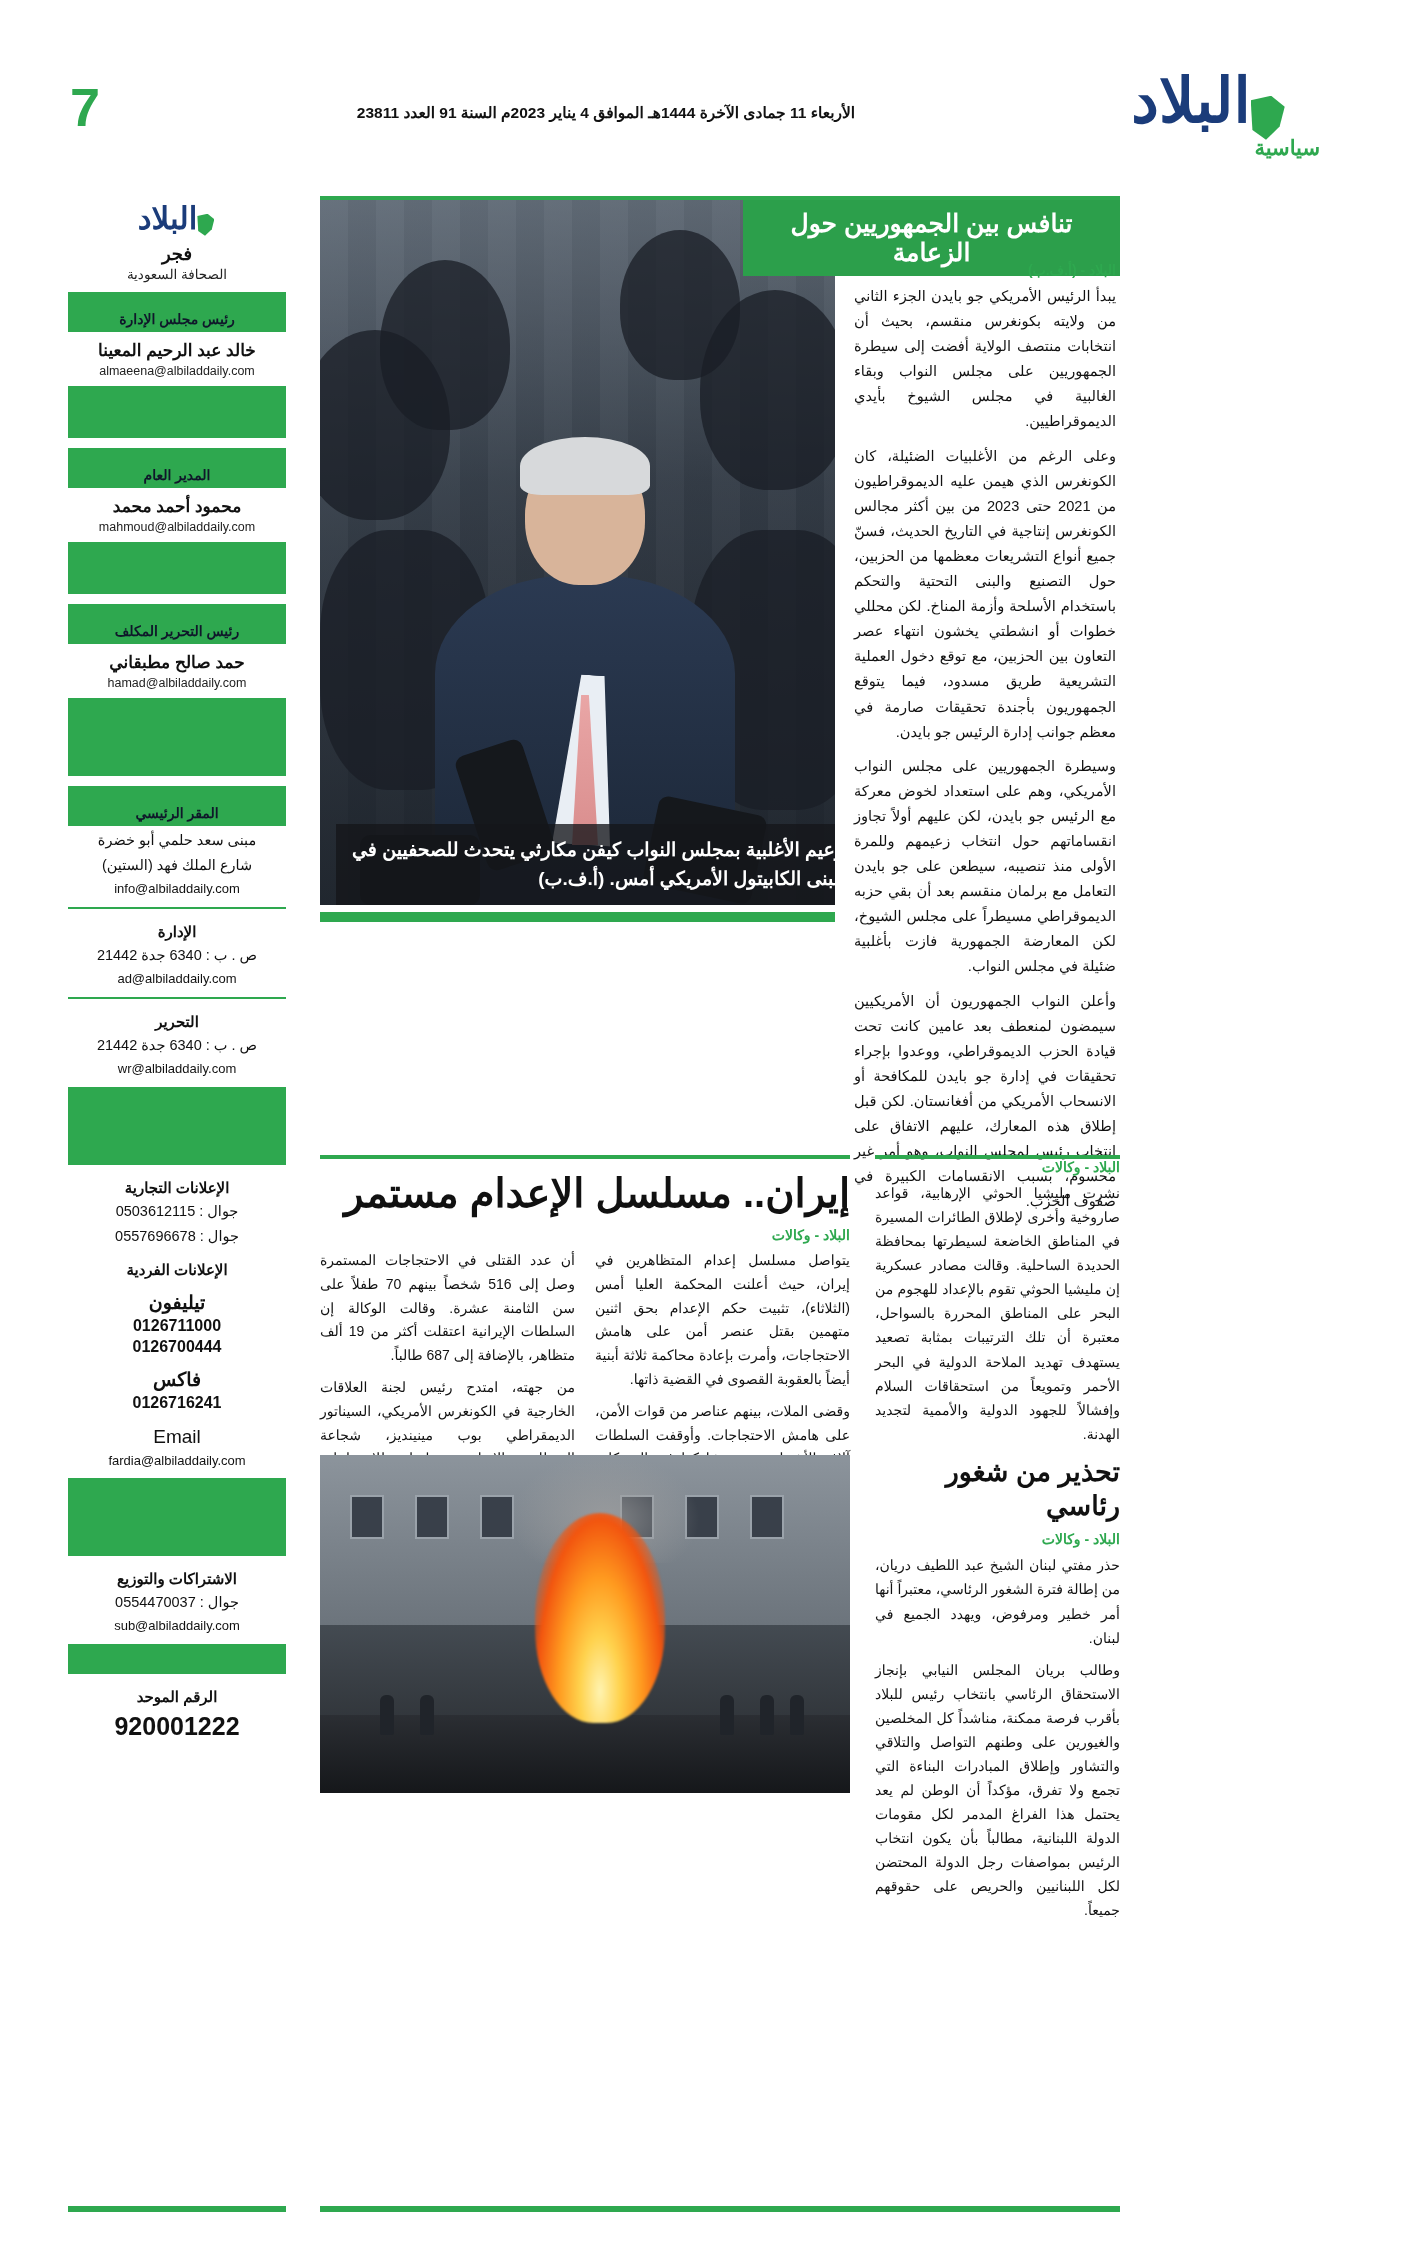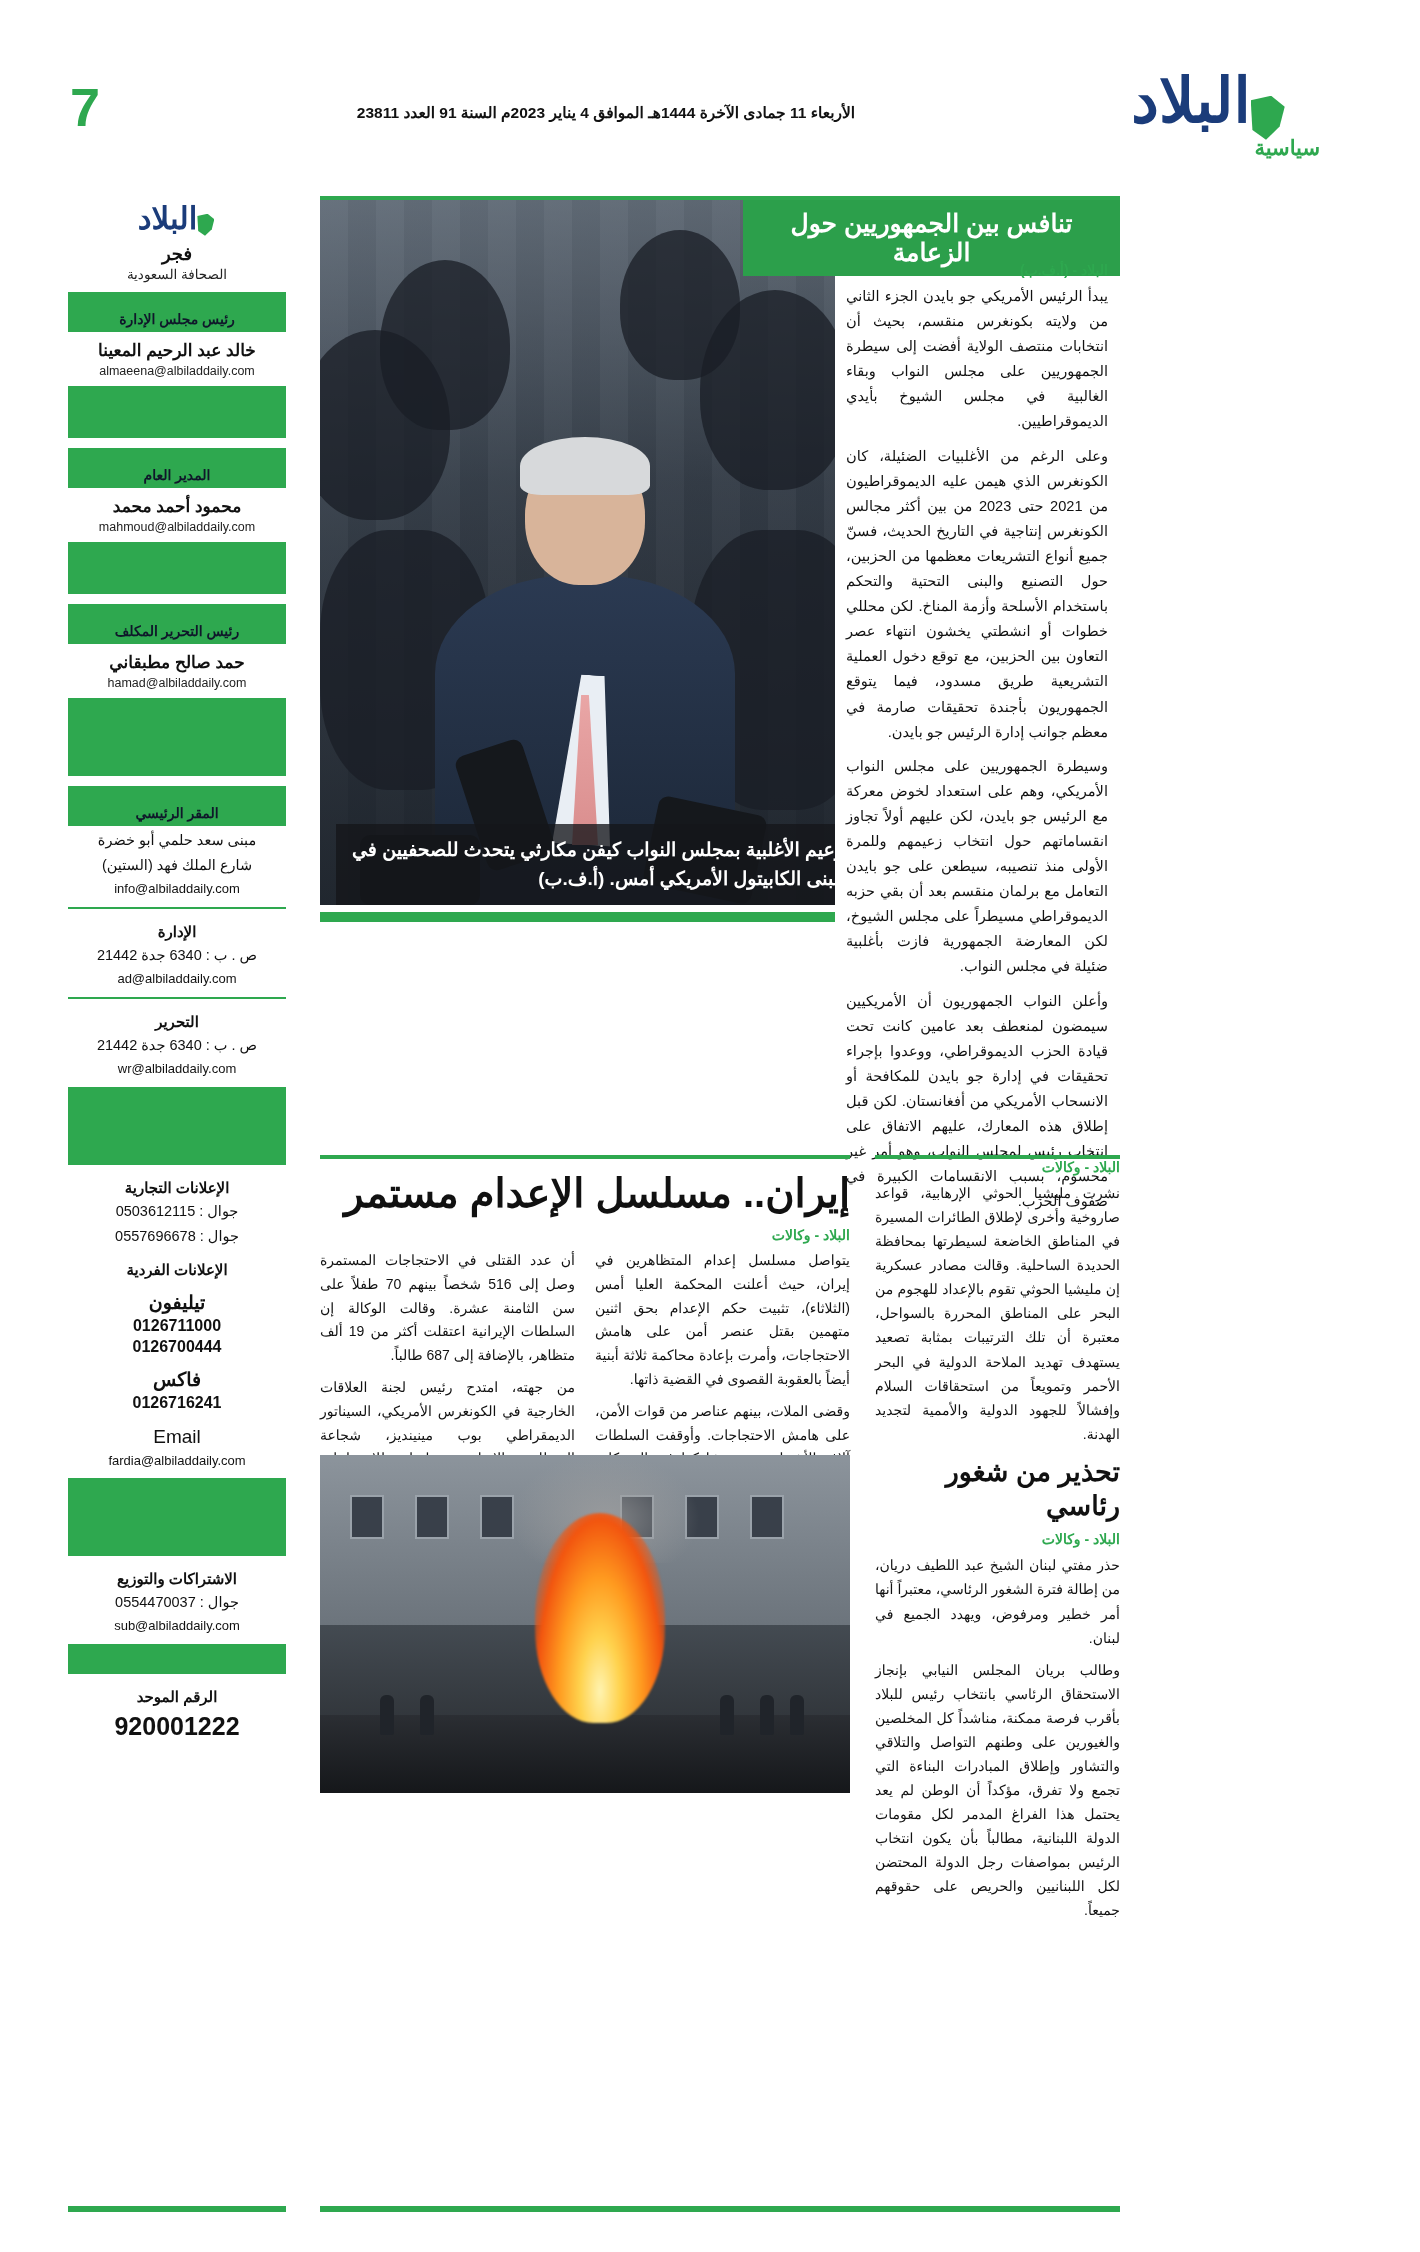--- a/index.html
+++ b/index.html
@@ -316,21 +316,21 @@
     direction: rtl;
     text-align: right;
     font-size: 19px;
     font-weight: bold;
     line-height: 1.5;
     padding: 12px 7px;
   }
   .lead-text {
     position: absolute;
     top: 62px;
-    right: 12px;
+    right: 4px;
     width: 262px;
     direction: rtl;
     text-align: justify;
   }
   .credit {
     color: #2ea84f;
     font-size: 14px;
     font-weight: bold;
     margin-bottom: 6px;
     direction: rtl;

